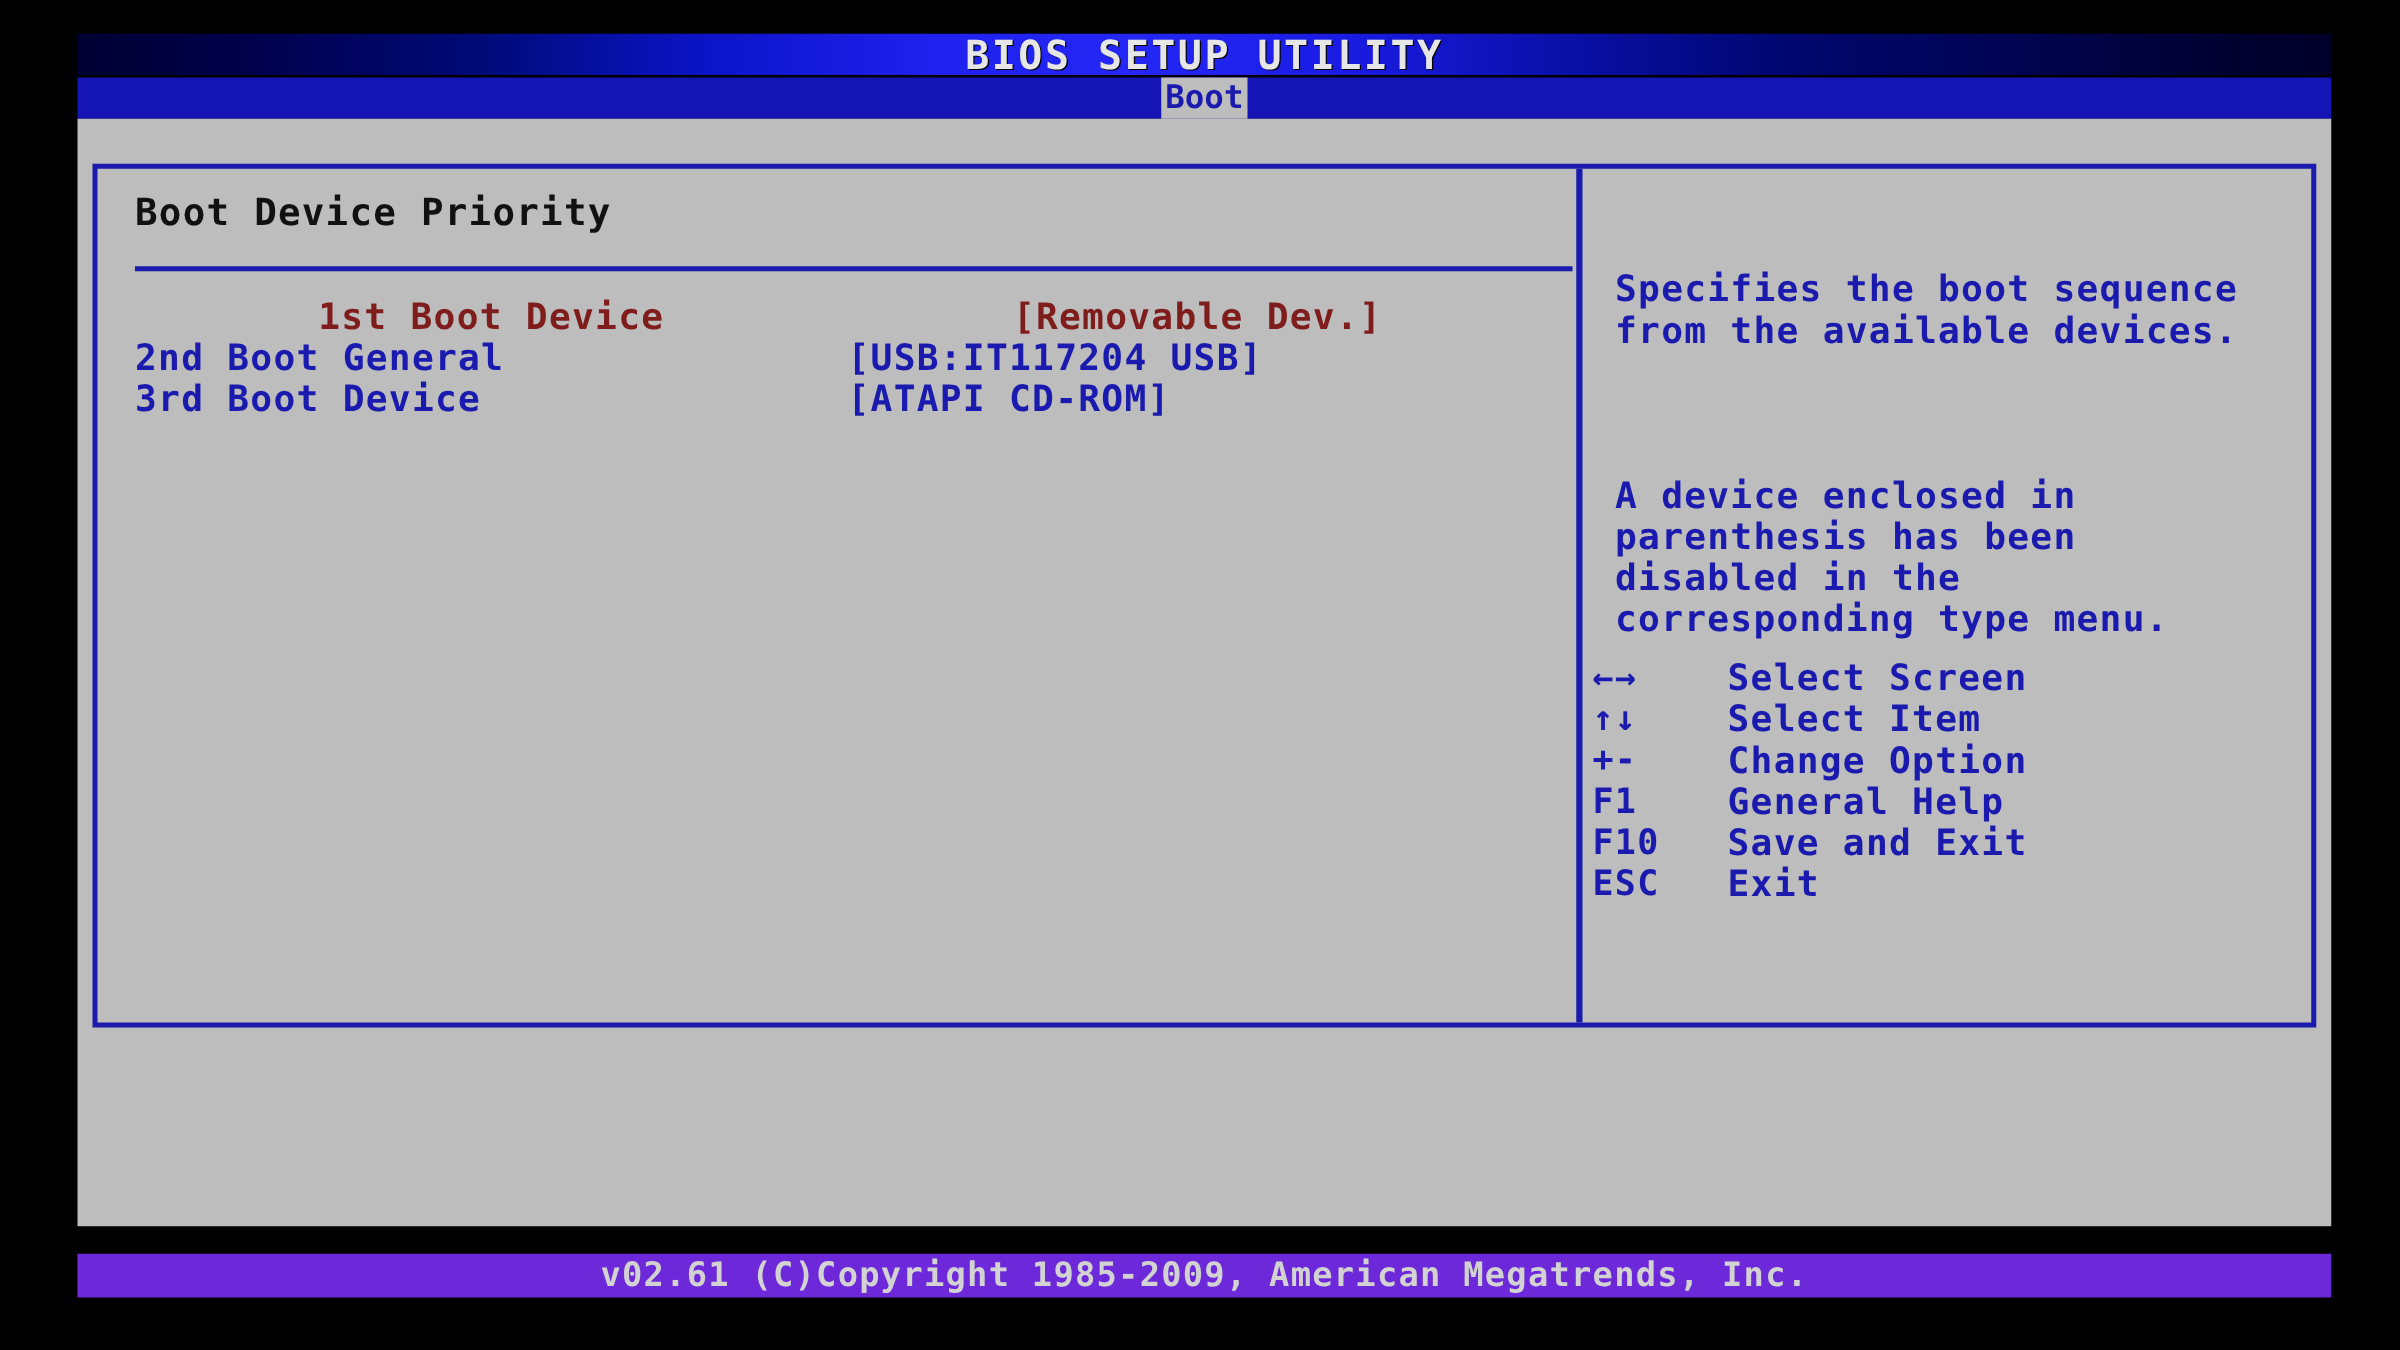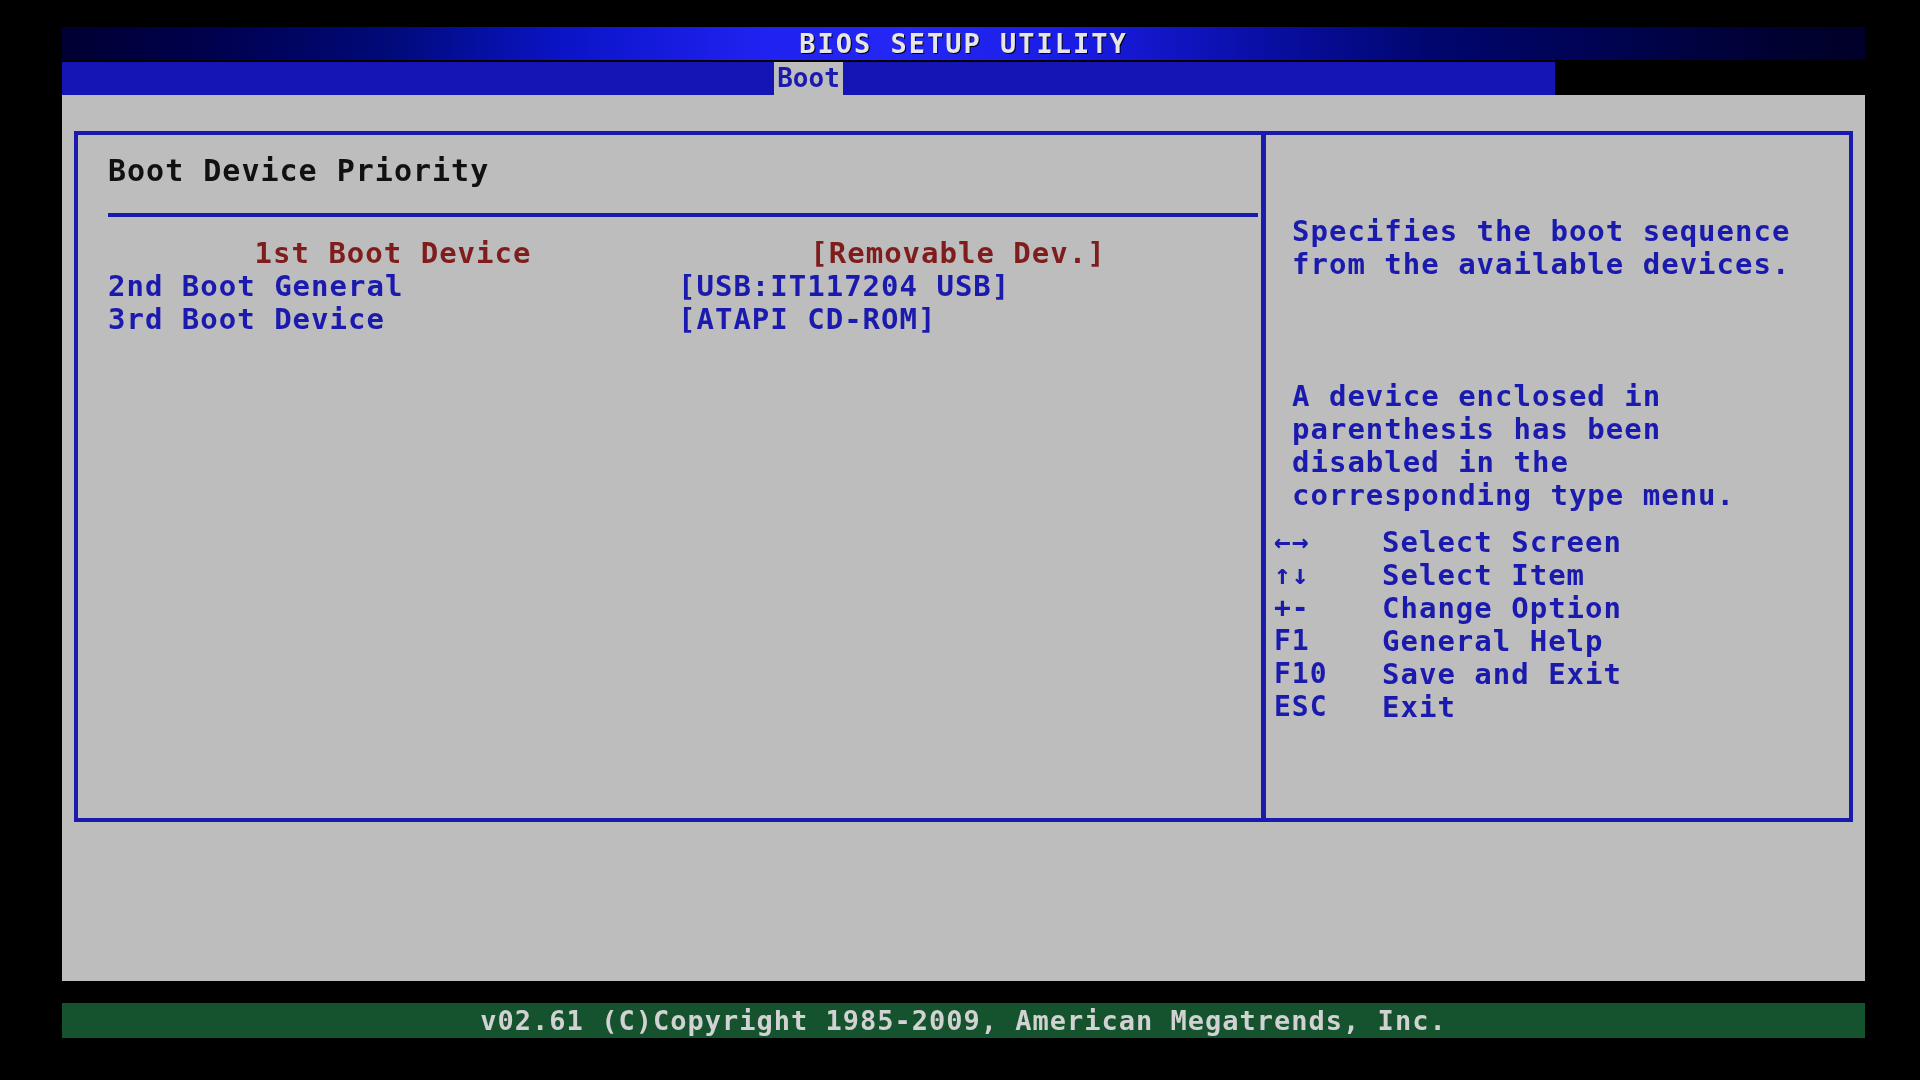--- a/index.html
+++ b/index.html
@@ -41,35 +41,35 @@
         #00066e 76%,
         #000350 86%,
         #00012e 96%,
         #00002a 100%);
     display: flex;
     align-items: center;
     justify-content: center;
   }
   #title-bar .title-text {
     color: #e6e6e6;
-    font-size: 27px;
+    font-size: 32px;
     font-weight: bold;
     letter-spacing: 2px;
     font-family: "DejaVu Sans Mono", "Liberation Mono", monospace;
     white-space: pre;
     text-shadow: 1px 1px 0 #000000;
     text-align: right;
   }
 
   
   #menu-bar {
     position: absolute;
     left: 62px;
     top: 62px;
-    width: 1493px;
+    width: 1803px;
     height: 33px;
     background: #1515b5;
     display: flex;
     justify-content: center;
   }
   #menu-bar .tab {
     background: #bdbdbd;
     color: #1a1aaf;
     font-size: 26px;
     font-weight: bold;
@@ -216,21 +216,21 @@
     flex: 1 1 auto;
   }
 
   
   #footer-bar {
     position: absolute;
     left: 62px;
     top: 1003px;
     width: 1803px;
     height: 35px;
-    background: #14532d;
+    background: #6d28d9;
     display: flex;
     align-items: center;
     justify-content: center;
   }
   #footer-bar .footer-text {
     color: #d2d2d2;
     font-size: 27px;
     font-weight: bold;
     letter-spacing: 1px;
     white-space: pre;

